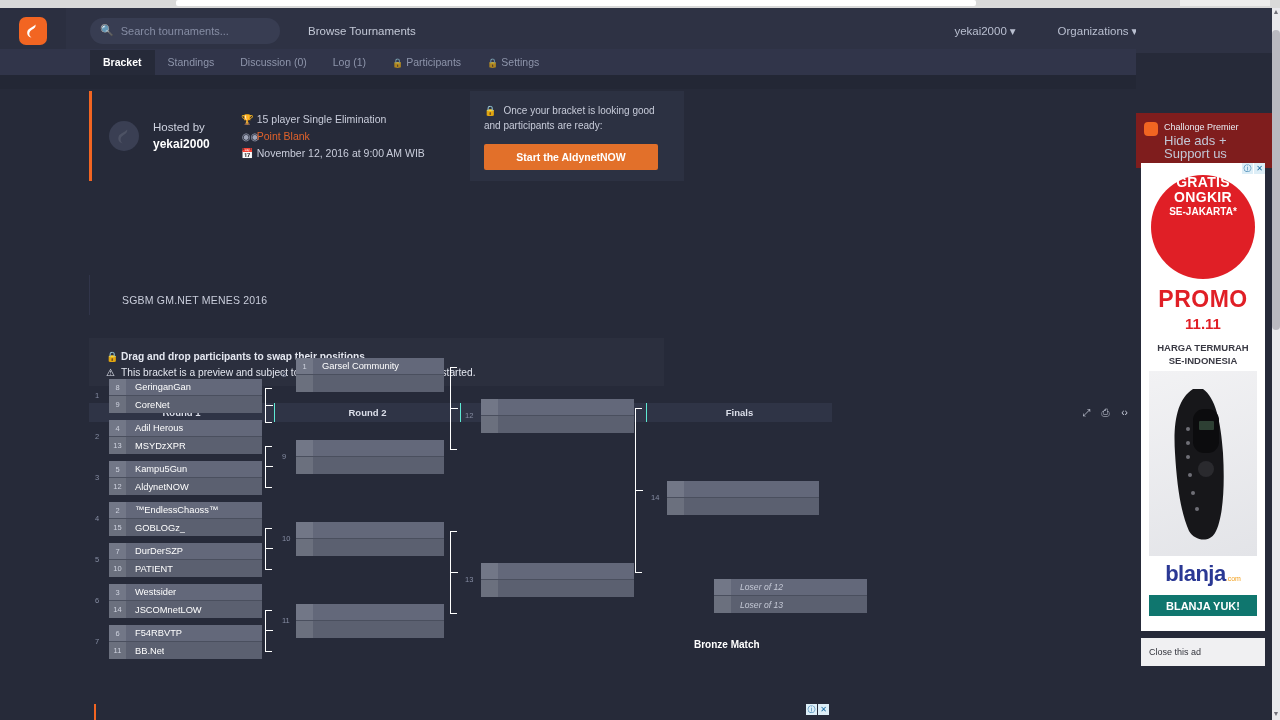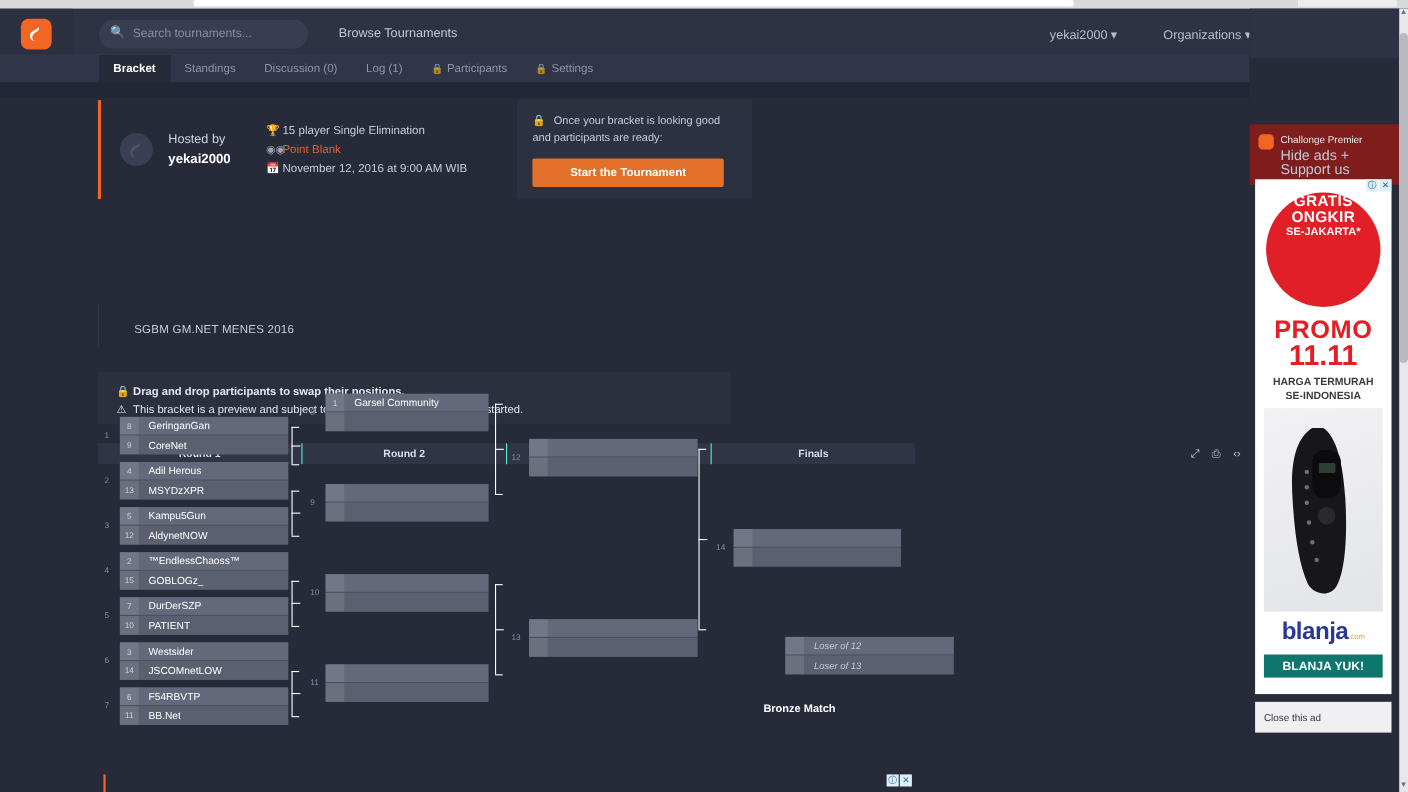--- a/index.html
+++ b/index.html
@@ -225,21 +225,21 @@
     display:flex; flex-direction:column; align-items:center; 
     color:#fff; text-align:center;
   }
   .ad-badge b { font-size: 14px; line-height: 15px; letter-spacing:.3px;}
   .ad-badge small { font-size: 10px; line-height: 14px; font-weight:bold;}
   .ad-promo {
     position:absolute; top: 124px; width:100%; text-align:center; color:#e01f26;
     font-weight: bold;
   }
   .ad-promo .l1 { font-size: 23px; line-height: 25px; letter-spacing: .5px;}
-  .ad-promo .l2 { font-size: 26px; line-height: 23px;}
+  .ad-promo .l2 { font-size: 15px; line-height: 23px;}
   .ad-sub { position:absolute; top:178px; width:100%; text-align:center; color:#3a3a44; font-size:9.5px; line-height:13px; font-weight:bold;}
   .ad-band {
     position:absolute; top: 208px; left: 8px; width: 108px; height: 185px;
     background: linear-gradient(160deg,#f2f2f4 0%, #e3e4e8 100%);
   }
   .band-shape {
     position:absolute; left:14px; top:12px; width:74px; height:162px;
   }
   .ad-brand {
     position:absolute; top: 398px; width: 100%; text-align:center;
@@ -341,21 +341,21 @@
             <span class="meta-ico">📅</span>
             <span>November 12, 2016 at 9:00 AM WIB</span>
           </div>
         </div>
       </div>
       <div class="infocard-right">
         <div class="cta-text">
           <span class="cta-lock">🔒</span>
           <span>Once your bracket is looking good and participants are ready:</span>
         </div>
-        <button class="cta-btn">Start the Tournament</button>
+        <button class="cta-btn">Start the AldynetNOW</button>
       </div>
     </div>
 
     <div class="title-tick"></div>
     <div class="tourney-title">SGBM GM.NET MENES 2016</div>
 
     <div class="notices">
       <div class="notice-row bold">
         <span class="nico">🔒</span>
         <span>Drag and drop participants to swap their positions.</span>

